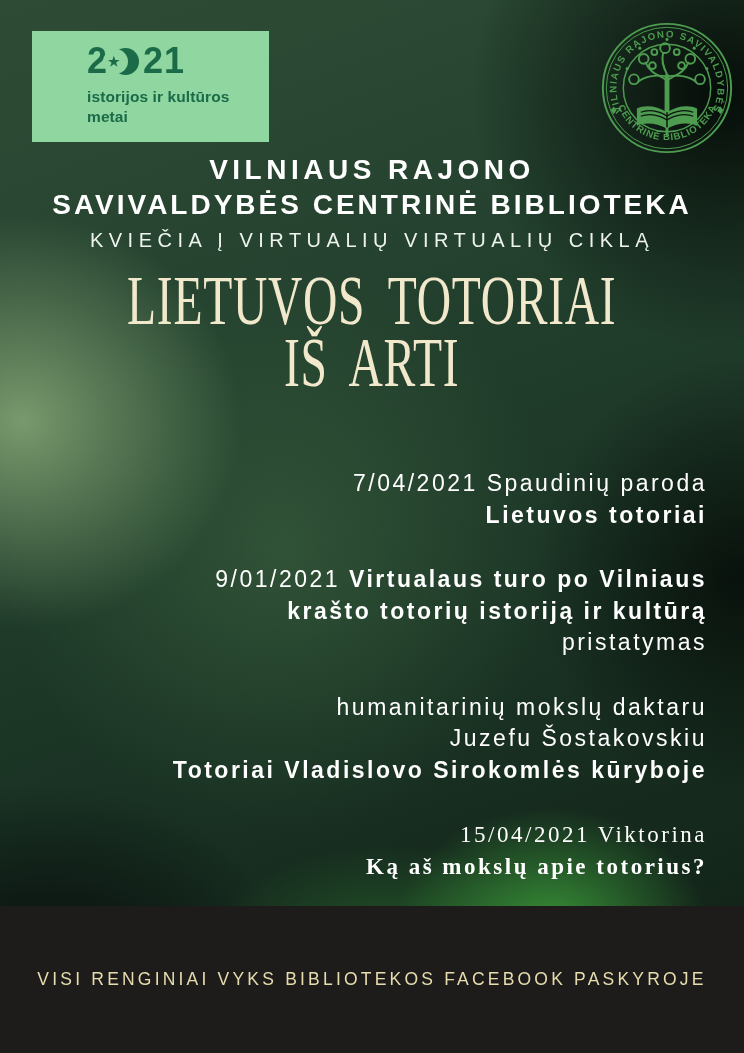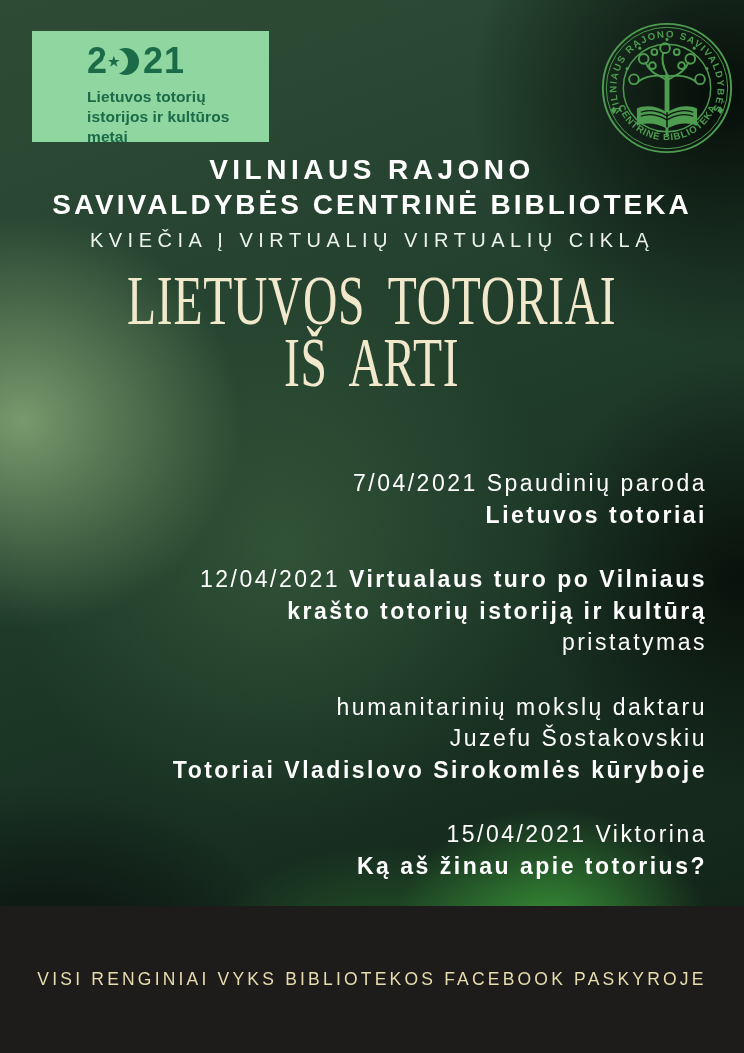--- a/index.html
+++ b/index.html
@@ -55,21 +55,21 @@
   .title{position:absolute;top:270px;left:0;right:0;display:flex;justify-content:center;
     color:var(--title-cream);}
   .title-inner{transform:scaleX(0.68);transform-origin:50% 0;text-align:center;
     font-family:"Liberation Serif",serif;font-weight:400;
     font-size:70px;line-height:62px;letter-spacing:1px;word-spacing:16px;white-space:nowrap;}
 
   
   .events{position:absolute;top:468px;right:37px;text-align:right;color:var(--body-white);
     font-size:23px;line-height:31.5px;letter-spacing:2.5px;}
   .ev{margin-bottom:33px;}
-  .ev:last-child{margin-bottom:0;}
+  .ev:last-child{margin-bottom:0;font-family:Liberation Serif, serif;}
   .b{font-weight:700;}
   .r{font-weight:400;}
 
   
   .footer{position:absolute;left:0;right:0;bottom:0;height:147px;background:var(--footer-bg);
     display:flex;align-items:center;justify-content:center;}
   .footer-text{color:var(--footer-text);font-size:17.5px;letter-spacing:3.2px;font-weight:500;}
 </style>
 </head>
 <body>
@@ -80,21 +80,20 @@
     <div class="year-logo">
       <span>2</span>
       <span class="crescent">
         <span class="disc"></span>
         <span class="bite"></span>
         <span class="star">★</span>
       </span>
       <span>21</span>
     </div>
     <div class="year-caption">
-      <div>Lietuvos totorių</div>
       <div>istorijos ir kultūros metai</div>
     </div>
   </div>
 
   <svg class="seal" viewBox="0 0 140 140">
     <g stroke="#4d9c50" fill="none">
       <circle cx="70" cy="70" r="66" stroke-width="2"></circle>
       <circle cx="70" cy="70" r="62.5" stroke-width="1"></circle>
       <circle cx="70" cy="70" r="45" stroke-width="1.5"></circle>
     </g>
@@ -166,34 +165,34 @@
   </div>
 
   <div class="events">
 
     <div class="ev">
       <div><span class="r">7/04/2021 Spaudinių paroda</span></div>
       <div><span class="b">Lietuvos totoriai</span></div>
     </div>
 
     <div class="ev">
-      <div><span class="r">12/04/2021 </span><span class="b">Virtualaus turo po Vilniaus</span></div>
+      <div><span class="r">9/01/2021 </span><span class="b">Virtualaus turo po Vilniaus</span></div>
       <div><span class="b">krašto totorių istoriją ir kultūrą</span></div>
       <div><span class="r">pristatymas</span></div>
     </div>
 
     <div class="ev">
       <div><span class="r">humanitarinių mokslų daktaru</span></div>
       <div><span class="r">Juzefu Šostakovskiu</span></div>
       <div><span class="b">Totoriai Vladislovo Sirokomlės kūryboje</span></div>
     </div>
 
     <div class="ev">
       <div><span class="r">15/04/2021 Viktorina</span></div>
-      <div><span class="b">Ką aš žinau apie totorius?</span></div>
+      <div><span class="b">Ką aš mokslų apie totorius?</span></div>
     </div>
 
   </div>
 
   <div class="footer">
     <div class="footer-text">VISI RENGINIAI VYKS BIBLIOTEKOS FACEBOOK PASKYROJE</div>
   </div>
 
 </div>
 

